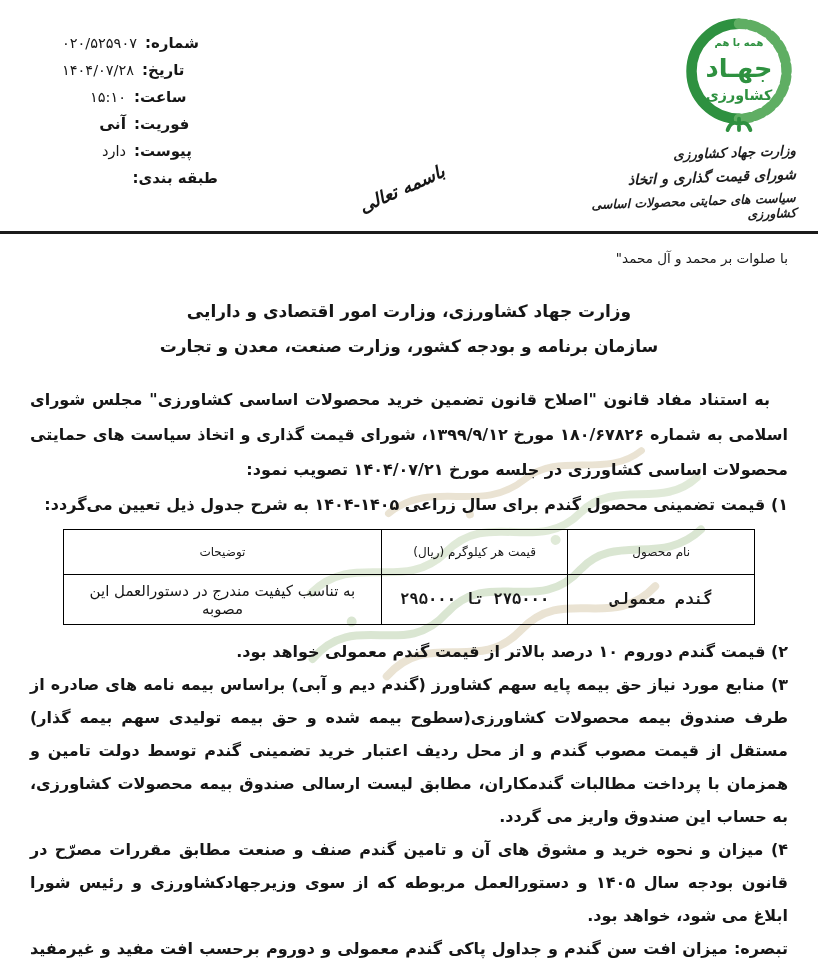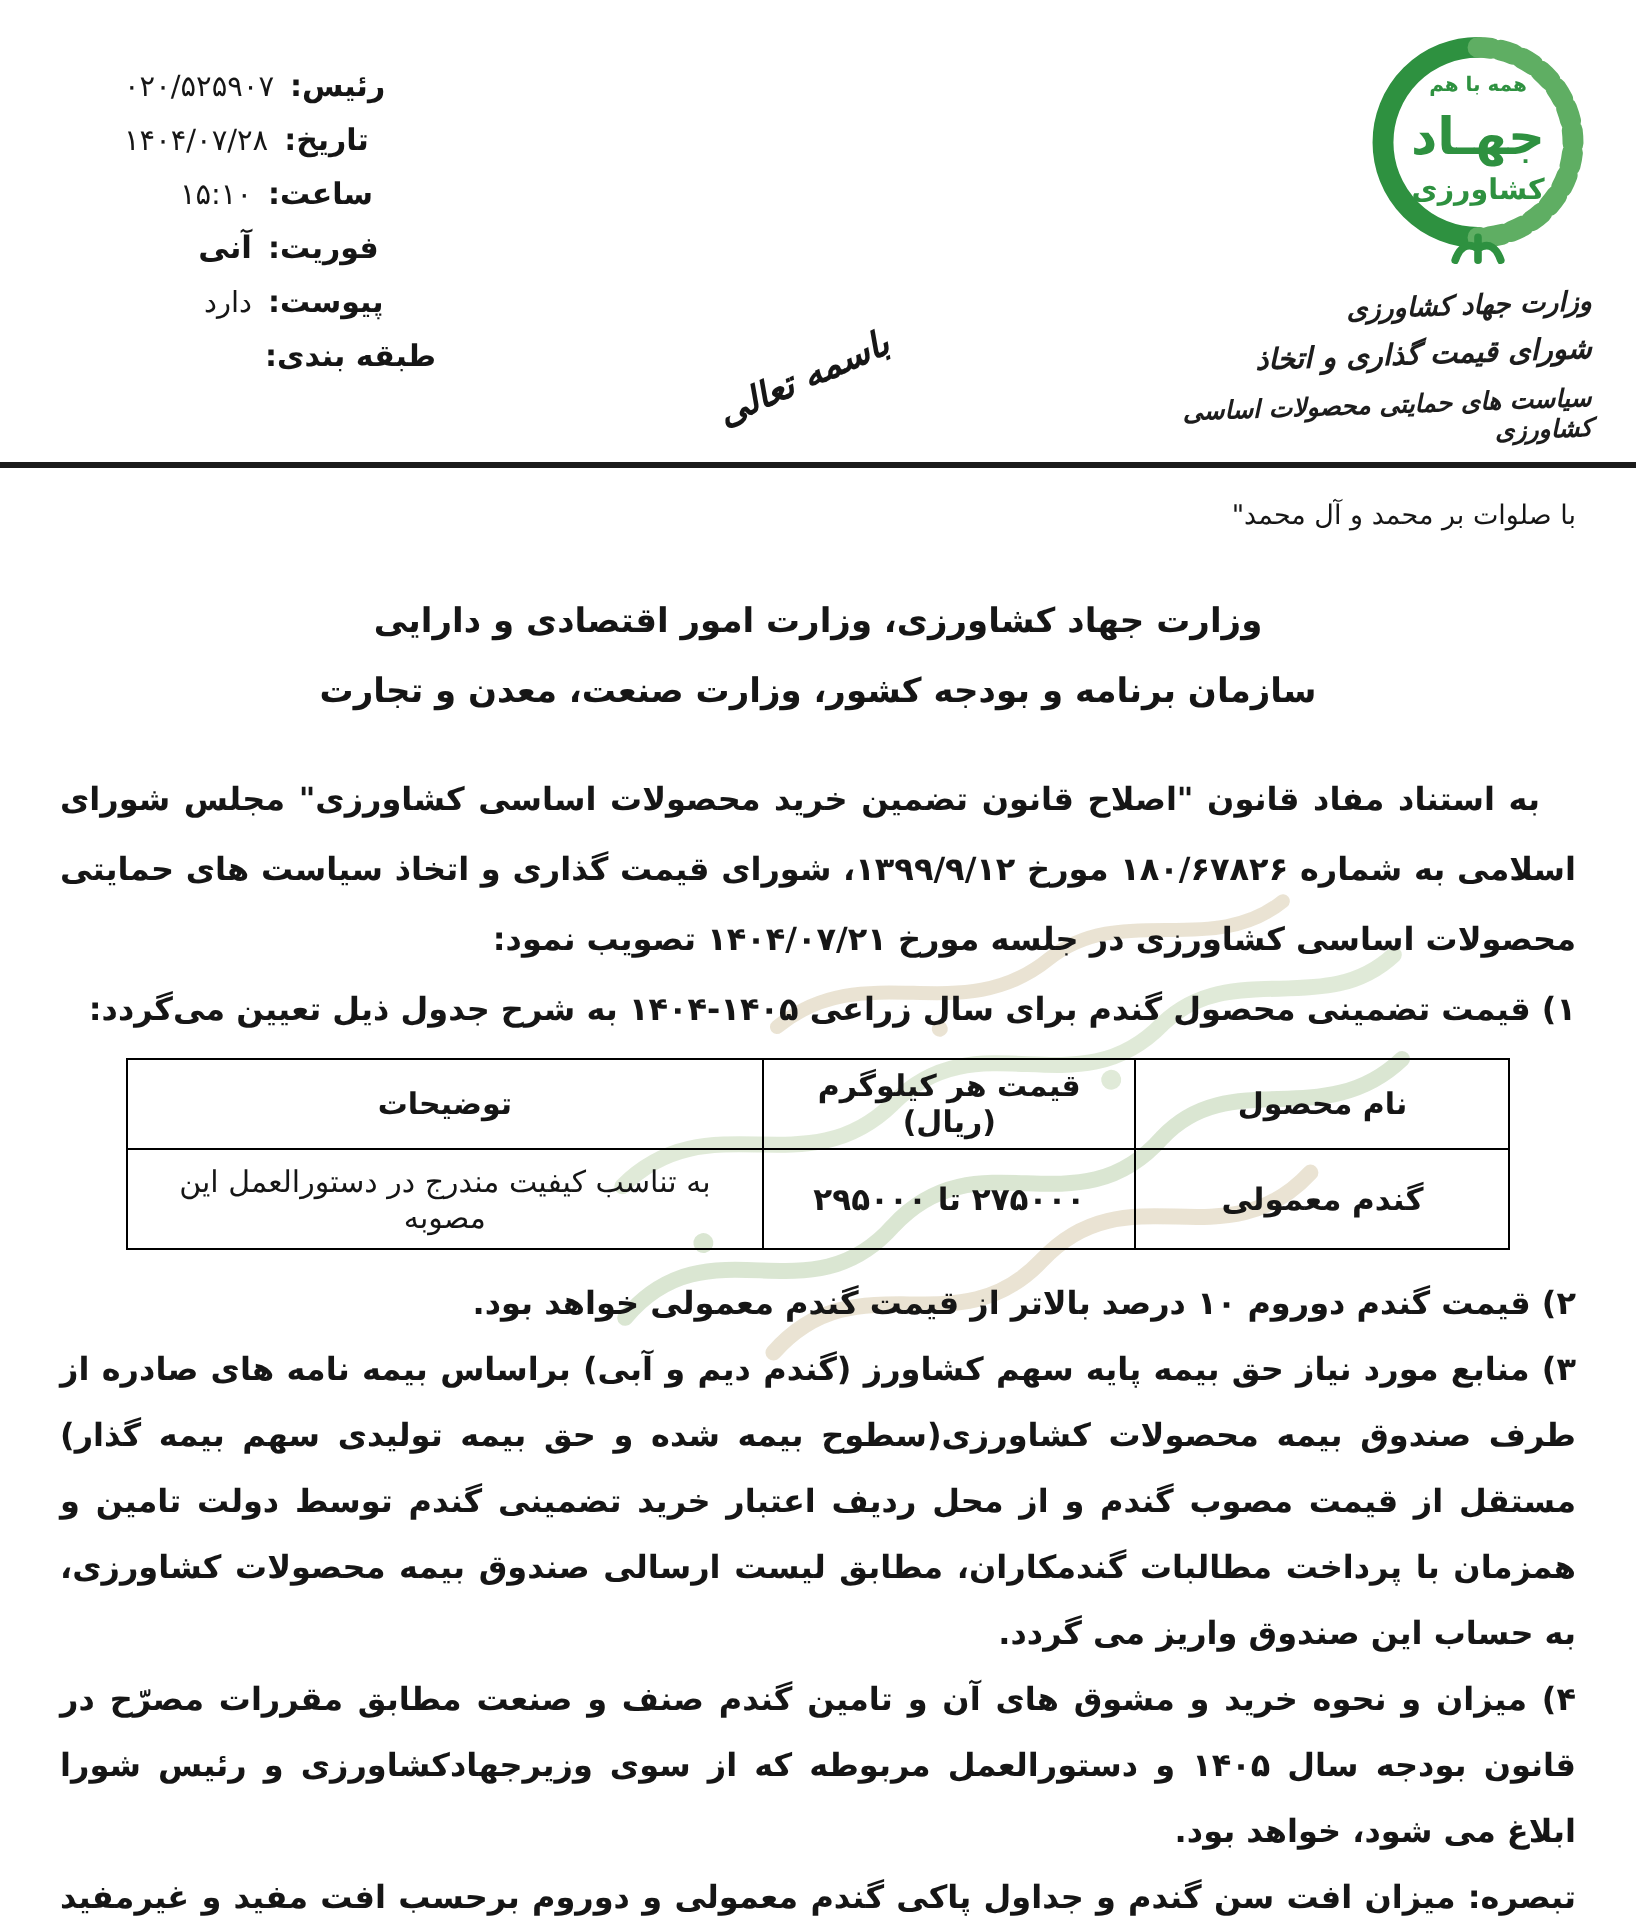--- a/index.html
+++ b/index.html
@@ -33,36 +33,36 @@
   .addressees{margin-top:28px;text-align:center;font-weight:700;font-size:17px;line-height:35px;}
   .intro{margin:18px 0 0;font-weight:700;font-size:16px;line-height:35px;text-align:justify;text-indent:18px;}
   .item{margin:0;font-weight:700;font-size:16px;line-height:33px;text-align:justify;}
   .item1{margin-top:1px;}
   .item2{margin-top:6px;}
   .note-label{font-weight:700;}
 
   
   table.price-table{width:692px;margin:8px auto 10px;border-collapse:collapse;background:transparent;}
   .price-table th,.price-table td{border:1.6px solid #000;text-align:center;vertical-align:middle;padding:0 6px;}
-  .price-table th{height:44px;font-size:15px;font-weight:700;}
+  .price-table th{height:44px;font-size:12px;font-weight:400;}
   .price-table td{height:49px;font-size:15.5px;}
-  .price-table td.cell-product,.price-table td.cell-price{font-weight:700;}
+  .price-table td.cell-product,.price-table td.cell-price{font-weight:700;font-family:Liberation Mono, monospace;}
   .price-table td.cell-desc{font-weight:400;font-size:15px;}
   .col-product{width:27%;} .col-price{width:27%;} .col-desc{width:46%;}
 </style>
 </head>
 <body>
 
 <div class="page">
 
   <header class="letterhead">
 
     <div class="meta">
       <div class="meta-row">
-        <span class="meta-label">رئیس:</span>
+        <span class="meta-label">شماره:</span>
         <span class="meta-value">۰۲۰/۵۲۵۹۰۷</span>
       </div>
       <div class="meta-row">
         <span class="meta-label">تاریخ:</span>
         <span class="meta-value">۱۴۰۴/۰۷/۲۸</span>
       </div>
       <div class="meta-row">
         <span class="meta-label">ساعت:</span>
         <span class="meta-value">۱۵:۱۰</span>
       </div>

